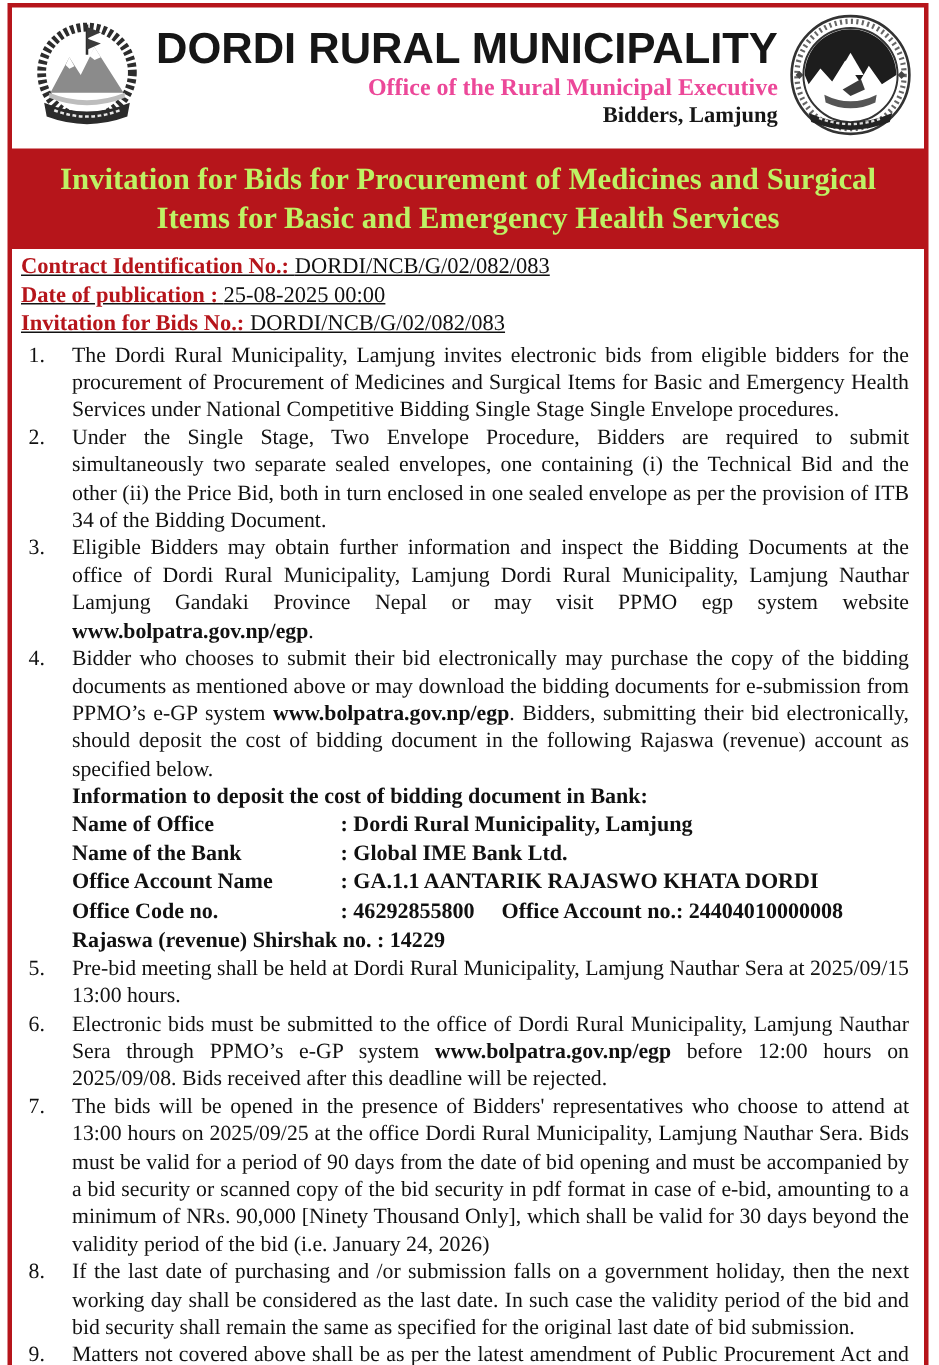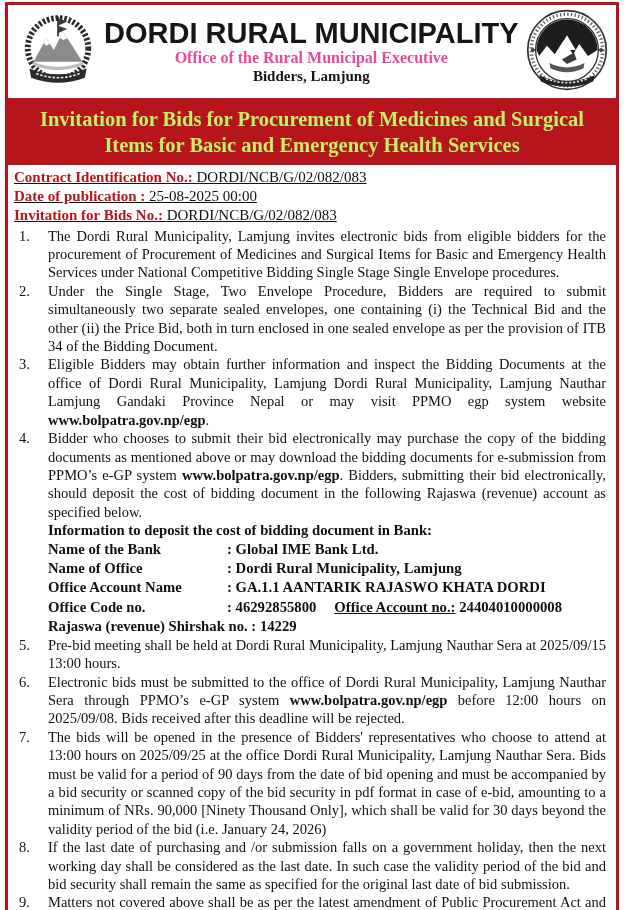--- a/index.html
+++ b/index.html
@@ -15,21 +15,21 @@
   }
   
   .header {
     display: flex;
     align-items: center;
     justify-content: space-between;
     padding: 4px 8px 3px 8px;
     border-bottom: 3px solid var(--accent, #b6151b);
   }
   .logo-box { flex: 0 0 auto; }
-  .header-center { flex: 1 1 auto; text-align: center; padding: 0 4px; }
+  .header-center { flex: 1 1 auto; text-align: right; padding: 0 4px; }
   .org-title {
     margin: 0;
     font-family: "Liberation Sans", sans-serif;
     font-weight: bold;
     font-size: 29px;
     letter-spacing: 0px;
     line-height: 1.05;
     color: #161616;
     white-space: nowrap;
   }
@@ -61,21 +61,21 @@
   .meta-label { font-weight: bold; color: var(--accent, #b6151b); }
   .meta-value { color: #111111; }
   .items { margin-top: 1px; }
   .item { display: flex; font-size: 14.5px; line-height: 1.27; }
   .item-num { flex: 0 0 29px; padding-left: 5px; }
   .item-text { flex: 1 1 auto; text-align: justify; }
   .item-text b { font-weight: bold; }
   
   .bank { font-weight: bold; font-size: 14.7px; line-height: 1.3; text-align: left; }
   .bank-label { display: inline-block; min-width: 179px; }
-  .bank-label2 { margin-left: 18px; text-decoration: underline; }
+  .bank-label2 { margin-left: 18px; }
 </style>
 </head>
 <body>
 
 <div class="page">
 
   <header class="header">
     <div class="logo-box">
       <svg width="84" height="78" viewBox="0 0 100 92" aria-hidden="true">
         <circle cx="50" cy="44" r="36" fill="none" stroke="#2d2d2d" stroke-width="7" stroke-dasharray="3 2.2"></circle>
@@ -147,25 +147,25 @@
     <div class="item-text"><span>Eligible Bidders may obtain further information and inspect the Bidding Documents at the office of Dordi Rural Municipality, Lamjung Dordi Rural Municipality, Lamjung Nauthar Lamjung Gandaki Province Nepal or may visit PPMO egp system website </span><b>www.bolpatra.gov.np/egp</b><span>.</span></div>
   </div>
 
   <div class="item">
     <span class="item-num">4.</span>
     <div class="item-text"><span>Bidder who chooses to submit their bid electronically may purchase the copy of the bidding documents as mentioned above or may download the bidding documents for e-submission from PPMO’s e-GP system </span><b>www.bolpatra.gov.np/egp</b><span>. Bidders, submitting their bid electronically, should deposit the cost of bidding document in the following Rajaswa (revenue) account as specified below.</span>
   <div class="bank">
     <div class="bank-heading">Information to deposit the cost of bidding document in Bank:</div>
     <div class="bank-rows">
   <div>
+    <span class="bank-label">Name of Office</span><span>: Dordi Rural Municipality, Lamjung</span>
+  </div>
+
+  <div>
     <span class="bank-label">Name of the Bank</span><span>: Global IME Bank Ltd.</span>
-  </div>
-
-  <div>
-    <span class="bank-label">Name of Office</span><span>: Dordi Rural Municipality, Lamjung</span>
   </div>
 
   <div>
     <span class="bank-label">Office Account Name</span><span>: GA.1.1 AANTARIK RAJASWO KHATA DORDI</span>
   </div>
 </div>
     <div>
       <span class="bank-label">Office Code no.</span><span>: 46292855800</span><span class="bank-label2">Office Account no.:</span> <span>24404010000008</span>
     </div>
     <div class="bank-shirshak">Rajaswa (revenue) Shirshak no. : 14229</div>

